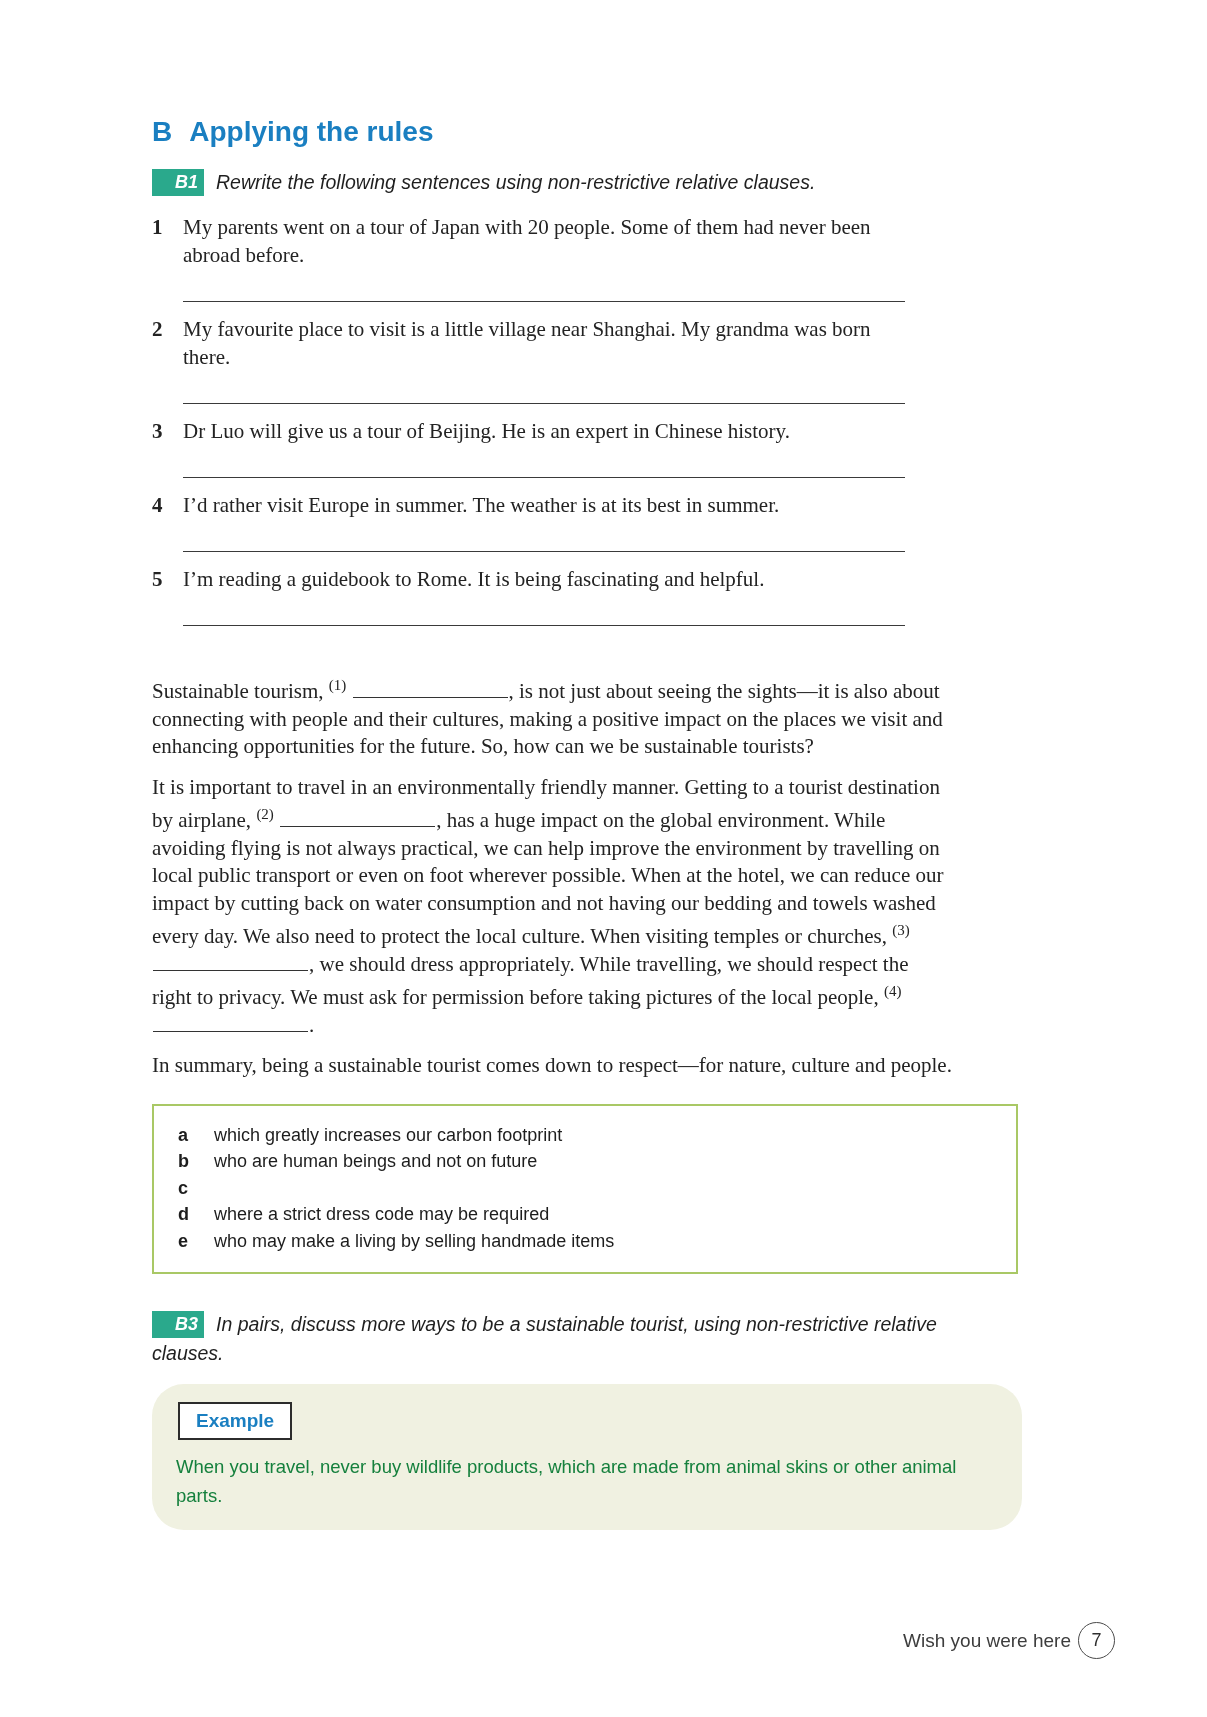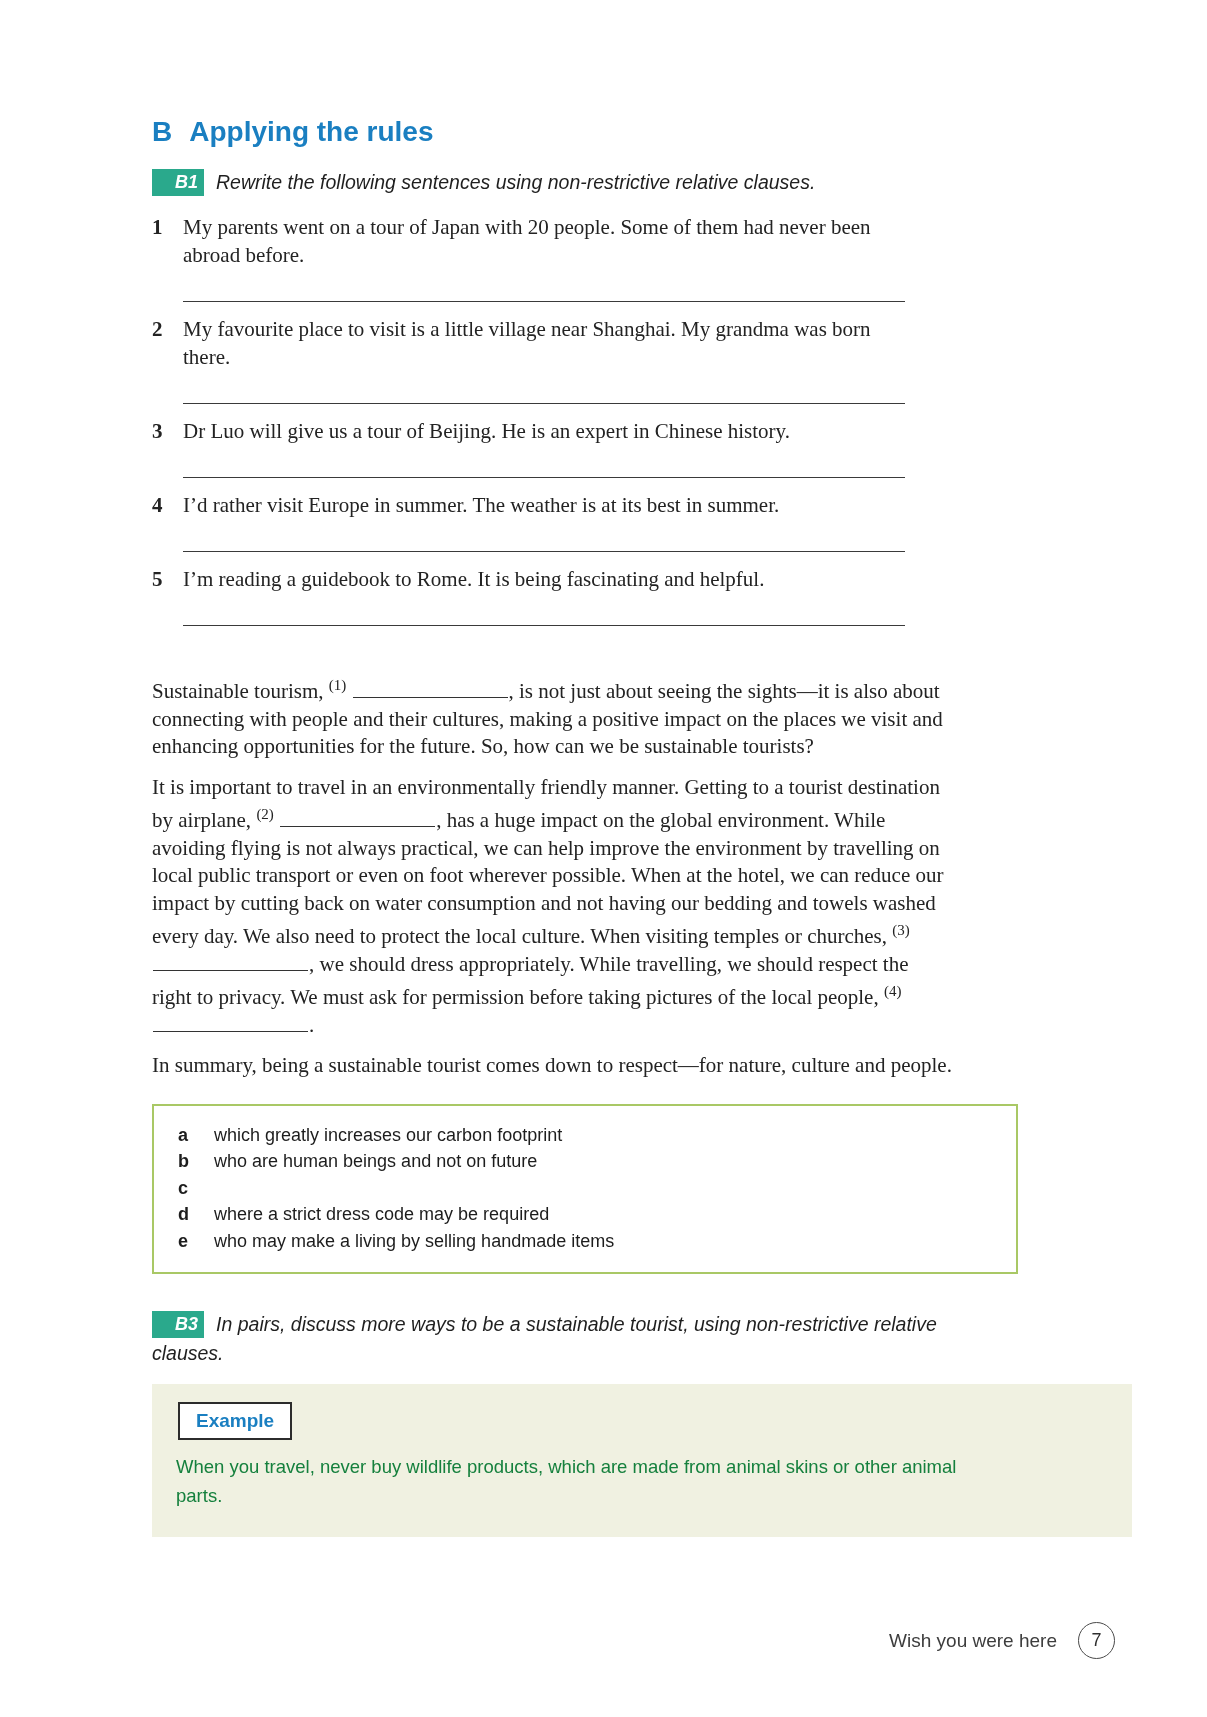--- a/index.html
+++ b/index.html
@@ -64,45 +64,46 @@
     margin:24px 0 0 0;
     padding:16px 18px 18px 14px;
     background:#ffffff;
   }
   .option { display:flex; font-family:"Liberation Sans", sans-serif; font-size:18px; line-height:26.5px; color:#1d1d1d; }
   .option-letter { flex:0 0 36px; padding-left:10px; font-weight:bold; }
   
   .b3-block { margin-top:36px; }
   .example-box {
     box-sizing:border-box;
-    width:980px;
+    width:870px;
     background:#f0f1e1;
     margin-top:16px;
-    padding:16px 24px 27px 24px;
+    padding:16px 24px 20px 24px;
+    border-radius:32px;
   }
   .example-label {
     display:inline-block;
     background:#ffffff;
     border:2px solid #2c2c2c;
     color:#1a7fc1;
     font-family:"Liberation Sans", sans-serif;
     font-weight:bold; font-size:19px; line-height:1;
     padding:7px 16px 8px 16px;
     margin:2px 0 12px 2px;
   }
   .example-text {
     font-family:"Liberation Sans", sans-serif;
     font-size:18.5px; line-height:29px; color:#15803d;
     margin:0; max-width:800px;
   }
   
   .footer {
     position:absolute;
     top:1622px; right:92px;
-    display:flex; align-items:center; gap:21px;
+    display:flex; align-items:center; gap:7px;
   }
   .footer-title {
     font-family:"Liberation Sans", sans-serif;
     font-size:19px; color:#3d3d3d;
   }
   .page-circle {
     box-sizing:border-box;
     width:37px; height:37px;
     border:1.5px solid #4a4a4a; border-radius:50%;
     display:flex; align-items:center; justify-content:center;

